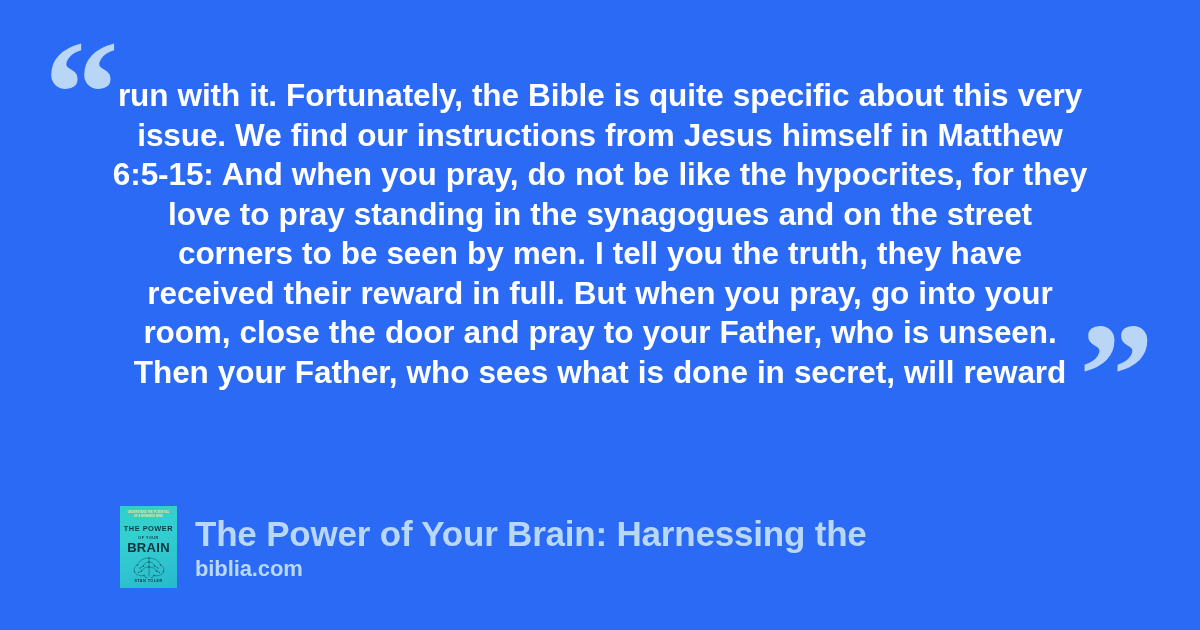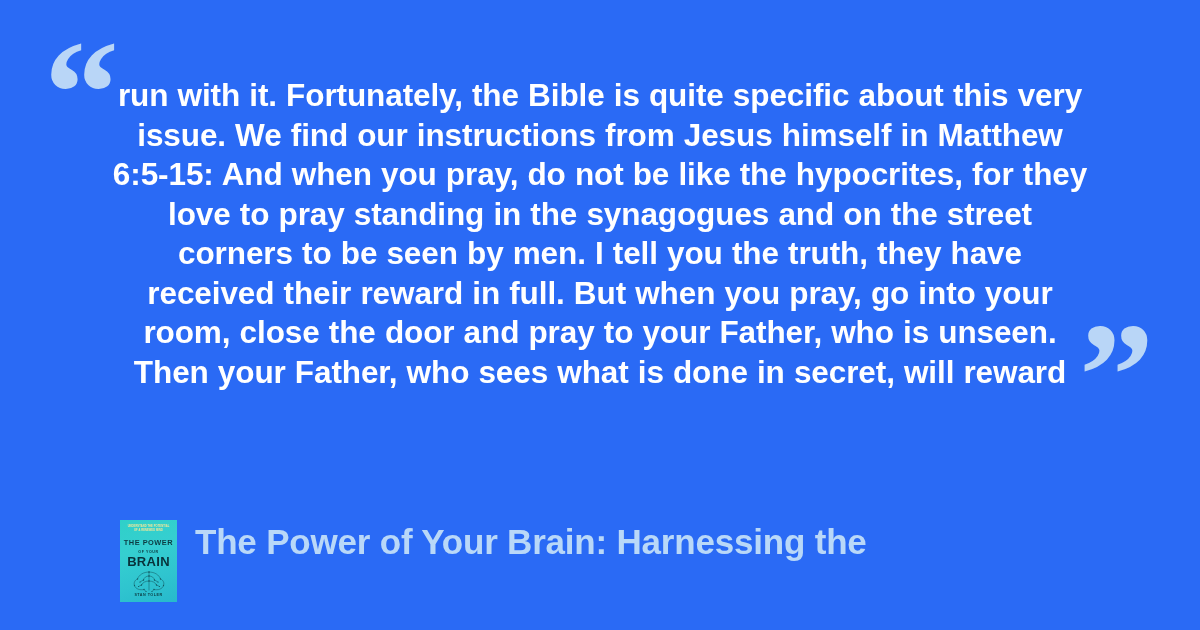--- a/index.html
+++ b/index.html
@@ -61,23 +61,23 @@
     line-height: 39.5px;
     font-weight: 700;
     letter-spacing: -0.1px;
     word-spacing: 0.5px;
   }
 
   
   .footer {
     position: absolute;
     left: 120px;
-    bottom: 28px;
+    bottom: 42px;
     display: flex;
-    align-items: flex-start;
+    align-items: center;
     gap: 18px;
   }
 
   .book-cover {
     position: relative;
     width: 57px;
     height: 82px;
     flex: 0 0 auto;
     background: linear-gradient(160deg, #2fd0c8 0%, #35cfd0 35%, #2fc4cf 70%, #27b9cc 100%);
     overflow: hidden;
@@ -236,16 +236,17 @@
           <circle cx="40" cy="22" r="1.3"></circle>
           <circle cx="40" cy="12" r="1.3"></circle>
         </g>
       </svg>
 
       <div class="bc-author">STAN TOLER</div>
     </div>
 
     <div class="footer-text">
       <div class="book-title">The Power of Your Brain: Harnessing the</div>
+      <div class="site-domain">biblia.com</div>
     </div>
 
   </div>
 </div>
 
 </body></html>

